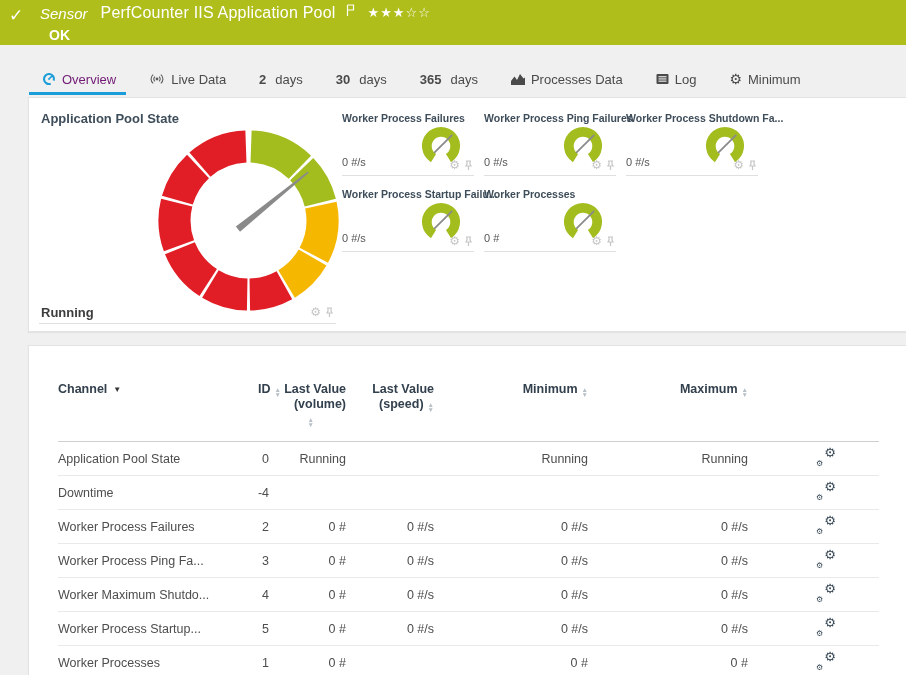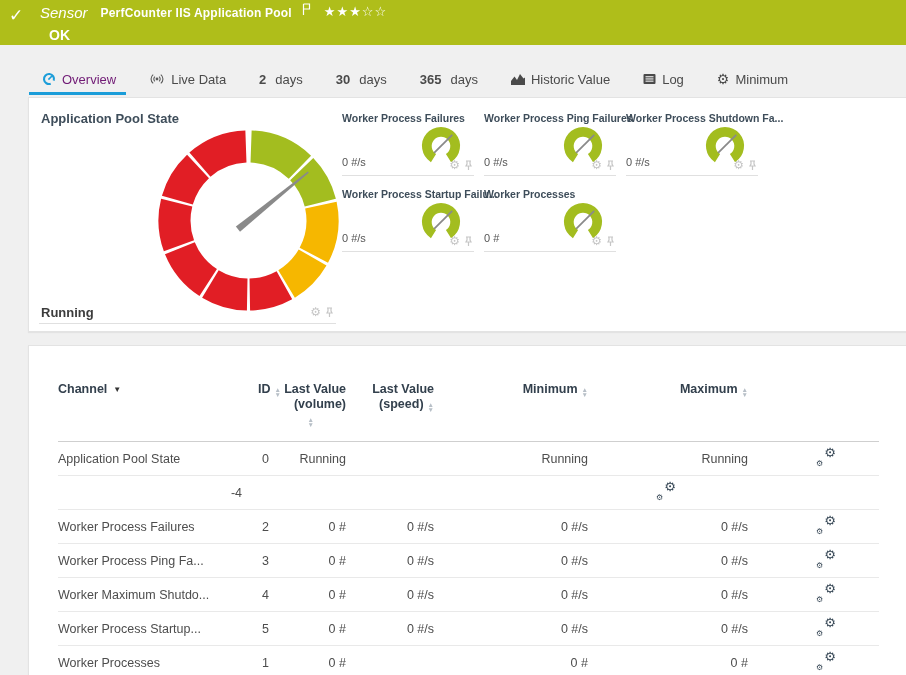--- a/index.html
+++ b/index.html
@@ -4,21 +4,21 @@
 <style>
   html,body{margin:0;padding:0;}
   .page{width:906px;height:675px;background:#f0f0f0;position:relative;overflow:hidden;
         font-family:"Liberation Sans","DejaVu Sans",sans-serif;}
 
   
   .topbar{position:absolute;top:0;left:0;right:0;height:45px;background:#afbe1a;color:#fff;}
   .check{position:absolute;left:9px;top:5px;font-size:17px;font-weight:bold;}
   .titleline{position:absolute;left:40px;top:4px;display:flex;align-items:center;gap:13px;white-space:nowrap;}
   .sensor-lbl{font-style:italic;font-size:15px;}
-  .sensor-title{font-weight:bold;font-size:12px;letter-spacing:.2px;}
+  .sensor-title{font-weight:normal;font-size:16px;letter-spacing:.2px;}
   .flag{margin-left:-3px;margin-top:-6px;}
   .stars{font-size:13px;letter-spacing:1px;margin-top:-2px;}
   .statusline{position:absolute;left:49px;top:27px;font-size:14px;font-weight:bold;}
 
   
   .tabs{position:absolute;top:67px;left:42px;right:0;height:24px;display:flex;align-items:center;}
   .tab{display:flex;align-items:center;gap:6px;font-size:13px;color:#4a4a4a;margin-right:33px;
        position:relative;white-space:nowrap;cursor:pointer;}
   .tab .num{font-weight:bold;margin-right:3px;}
   .tab.active{color:#701a75;}
@@ -110,21 +110,21 @@
       <span>days</span>
     </div>
     <div class="tab">
       <span class="num">365</span>
       <span>days</span>
     </div>
     <div class="tab">
       <svg class="ticon" width="14" height="13" viewBox="0 0 14 13">
         <path d="M0 12 L0 8 L3.5 3.5 L6 7 L9 1 L12.5 5.5 L14 4.5 L14 12 Z" fill="#4a4a4a"></path>
       </svg>
-      <span>Historic Value</span>
+      <span>Processes Data</span>
     </div>
     <div class="tab">
       <svg class="ticon" width="13" height="12" viewBox="0 0 13 12">
         <rect x="0.5" y="1" width="12" height="10" rx="1" fill="#4a4a4a"></rect>
         <rect x="2.5" y="3.2" width="8" height="1.1" fill="#f4f4f4"></rect>
         <rect x="2.5" y="5.4" width="8" height="1.1" fill="#f4f4f4"></rect>
         <rect x="2.5" y="7.6" width="8" height="1.1" fill="#f4f4f4"></rect>
       </svg>
       <span>Log</span>
     </div>
@@ -280,20 +280,21 @@
       <div class="gridrow trow">
         <div class="c-left">Application Pool State</div>
         <div class="c-right pr12">0</div>
         <div class="c-right pr13">Running</div>
         <div class="c-right pr13"></div>
         <div class="c-right pr12">Running</div>
         <div class="c-right pr12">Running</div>
         <div class="c-gear"><span class="gearpair"><i class="g-big">⚙</i><i class="g-small">⚙</i></span></div>
       </div>
       <div class="gridrow trow">
+        <div class="c-left">Downtime</div>
         <div class="c-right pr12">-4</div>
         <div class="c-right pr13"></div>
         <div class="c-right pr13"></div>
         <div class="c-right pr12"></div>
         <div class="c-right pr12"></div>
         <div class="c-gear"><span class="gearpair"><i class="g-big">⚙</i><i class="g-small">⚙</i></span></div>
       </div>
       <div class="gridrow trow">
         <div class="c-left">Worker Process Failures</div>
         <div class="c-right pr12">2</div>

